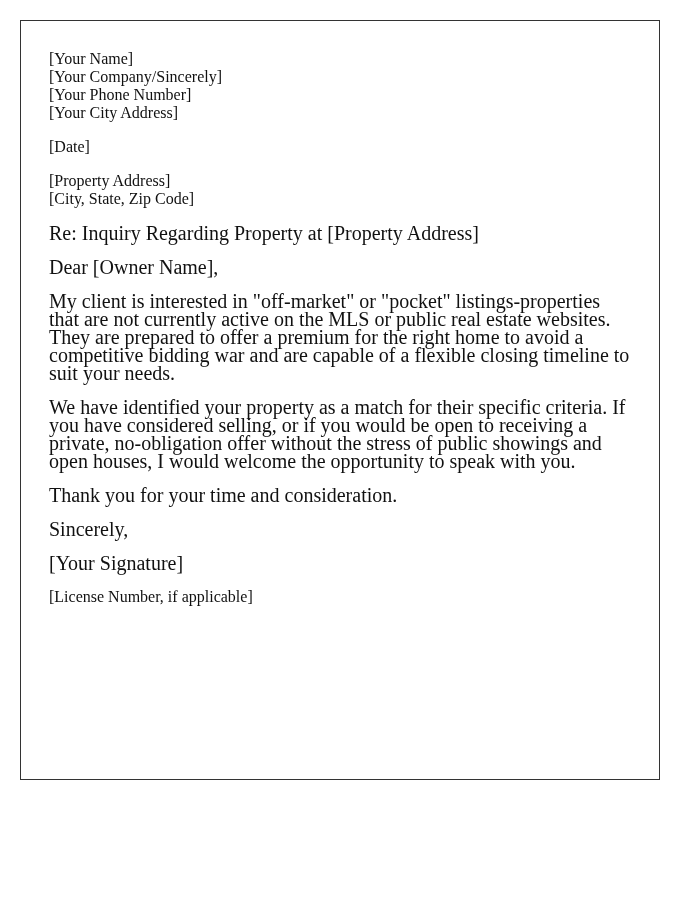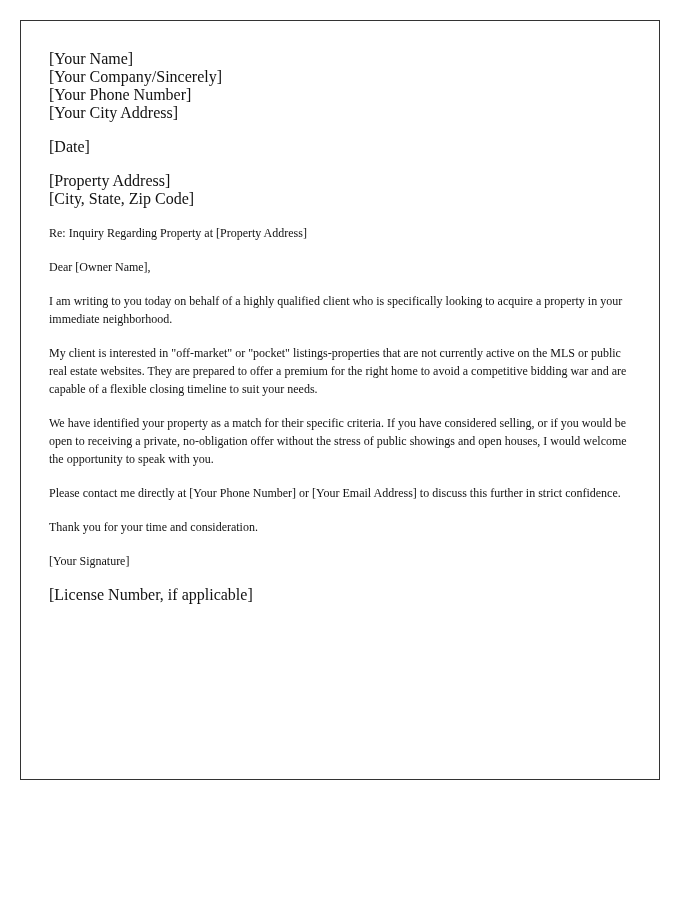--- a/index.html
+++ b/index.html
@@ -26,21 +26,21 @@
     }
     .block {
       font-size: 16px;
       line-height: 18px;
       margin: 0 0 16px 0;
     }
     .block .line {
       display: block;
     }
     p.para {
-      font-size: 12px;
+      font-size: 20px;
       line-height: 18px;
       margin: 0 0 16px 0;
     }
   </style>
 </head>
 <body>
 
 <div class="letter">
 
   <div class="block">
@@ -56,26 +56,25 @@
 
   <div class="block">
     <span class="line">[Property Address]</span>
     <span class="line">[City, State, Zip Code]</span>
   </div>
 
   <p class="para">Re: Inquiry Regarding Property at [Property Address]</p>
 
   <p class="para">Dear [Owner Name],</p>
 
-  <p class="para">I am writing to you today on behalf of a highly qualified client who is specifically looking to acquire a property in your immediate neighborhood.</p>
   <p class="para">My client is interested in "off-market" or "pocket" listings-properties that are not currently active on the MLS or public real estate websites. They are prepared to offer a premium for the right home to avoid a competitive bidding war and are capable of a flexible closing timeline to suit your needs.</p>
   <p class="para">We have identified your property as a match for their specific criteria. If you have considered selling, or if you would be open to receiving a private, no-obligation offer without the stress of public showings and open houses, I would welcome the opportunity to speak with you.</p>
-  <p class="para">Please contact me directly at [Your Phone Number] or [Your Email Address] to discuss this further in strict confidence.</p>
   <p class="para">Thank you for your time and consideration.</p>
 
+  <p class="para">Sincerely,</p>
 
   <p class="para">[Your Signature]</p>
 
   <div class="block">
     <span class="line">[License Number, if applicable]</span>
   </div>
 
 </div>
 
 </body></html>

